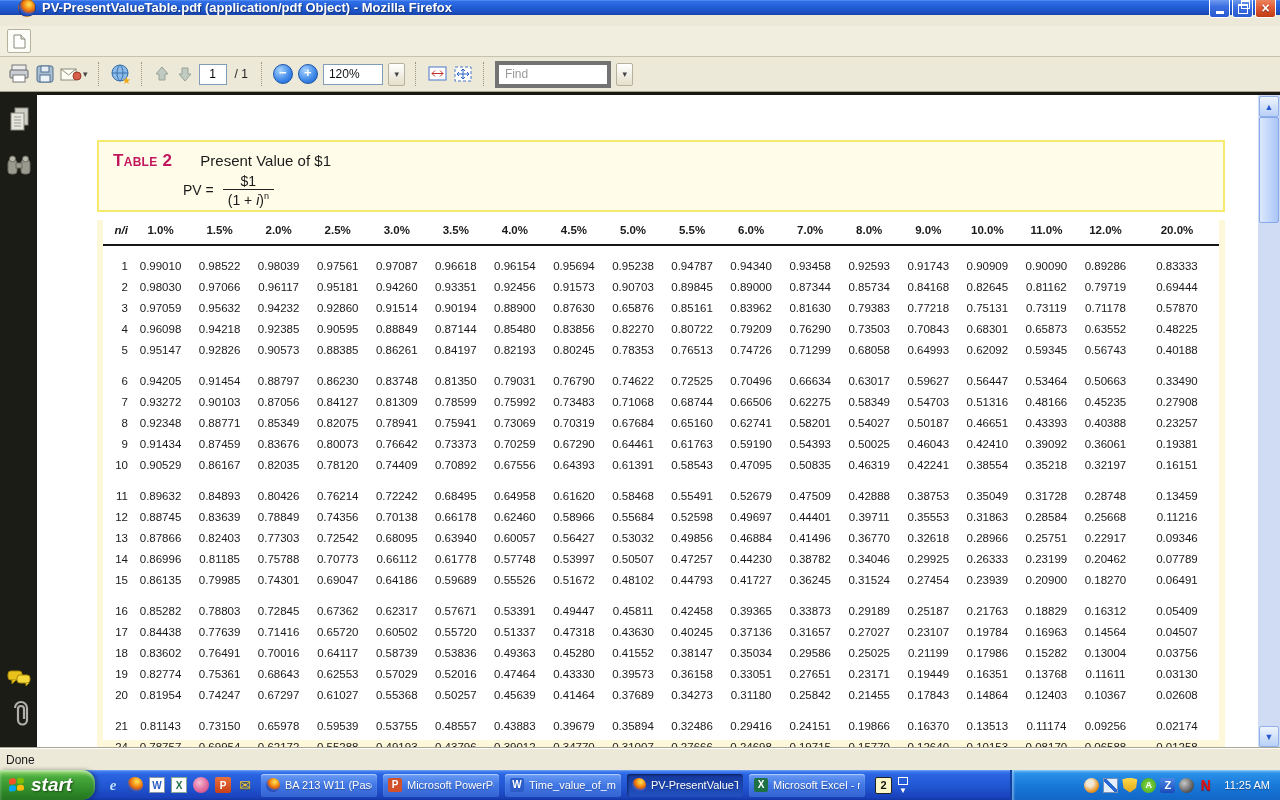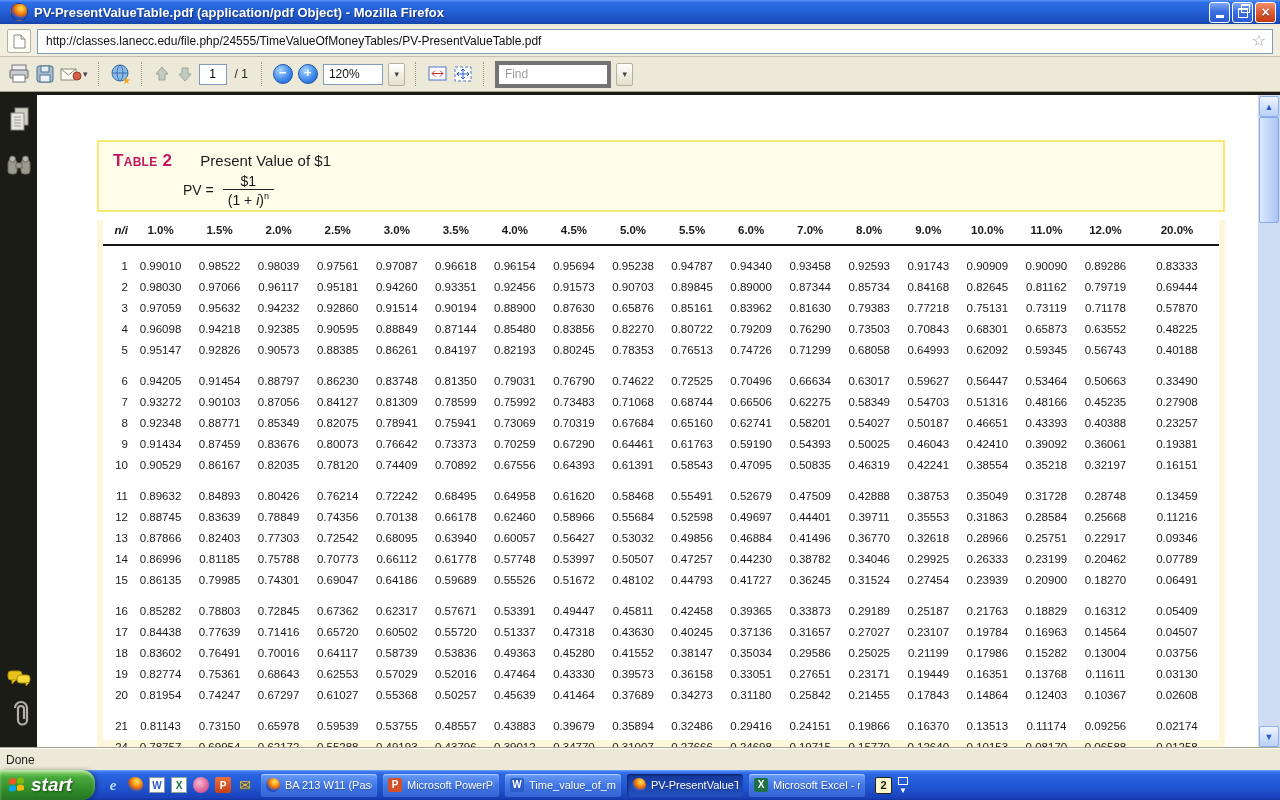--- a/index.html
+++ b/index.html
@@ -1,23 +1,23 @@
 <!DOCTYPE html>
 <html><head>
 <meta charset="utf-8">
 <style>
   html,body{margin:0;padding:0;}
   body{width:1280px;height:800px;position:relative;overflow:hidden;
        background:#ece9d8;font-family:"Liberation Sans",sans-serif;
        -webkit-font-smoothing:antialiased;}
 
   
-  .titlebar{position:absolute;top:0;left:0;right:0;height:24px;
+  .titlebar{position:absolute;top:0;left:0;right:0;height:15px;
     background:linear-gradient(180deg,#5a93f5 0%,#2f6ee8 10%,#2360d6 45%,#1b4fc0 85%,#1643a8 100%);
-    display:flex;align-items:center;padding-left:8px;}
+    display:flex;align-items:center;padding-left:16px;}
   .ff-icon{width:16px;height:16px;border-radius:50%;flex:0 0 16px;
     background:radial-gradient(circle at 62% 28%,#ffd24a 8%,#f59a1e 28%,#e2660e 46%,#2a55c8 64%,#16368e);
     margin:0 6px 0 2px;border:1px solid rgba(0,0,0,.25);}
   .title-text{color:#fff;font-weight:bold;font-size:13px;text-shadow:1px 1px 1px #17357a;
     white-space:nowrap;overflow:hidden;}
   .winbtns{margin-left:auto;display:flex;gap:2px;padding-right:4px;}
   .wbtn{width:21px;height:21px;border-radius:3px;border:1px solid #fff;
     display:flex;align-items:center;justify-content:center;box-sizing:border-box;
     background:linear-gradient(180deg,#7fa8f5,#3c6fe0 45%,#2a5ad0);}
   .wbtn.close{background:linear-gradient(180deg,#f0916c,#e1603a 45%,#c23a12);}
@@ -186,24 +186,20 @@
       </span>
   </span>
 </div>
 
 <div class="addressrow">
   <span class="favicon-box">
     <svg width="13" height="15">
         <path d="M1 1 h7 l4 4 v9 h-11 z" fill="#fff" stroke="#8a8a7a"></path>
         <path d="M8 1 v4 h4" fill="#e0e0d0" stroke="#8a8a7a"></path>
       </svg>
-  </span>
-  <span class="url-field">
-    <input readonly="" value="http://classes.lanecc.edu/file.php/24555/TimeValueOfMoneyTables/PV-PresentValueTable.pdf" style="">
-    <span class="star">☆</span>
   </span>
 </div>
 
 <div class="toolbar">
   <span class="tbicon">
     <svg width="22" height="20">
         <rect x="4" y="1" width="14" height="6" fill="#ececec" stroke="#777"></rect>
         <rect x="2" y="6" width="18" height="8" rx="1" fill="#c9cdd4" stroke="#666"></rect>
         <rect x="5" y="11" width="12" height="7" fill="#fff" stroke="#777"></rect>
       </svg>
@@ -872,13 +868,25 @@
         <span class="tblabel">Microsoft Excel - r...</span>
       </div>
     </div>
   <div class="lang-area">
     <span class="lang-box">2</span>
     <span class="chev-col">
       <span class="mini-restore"></span>
       <span class="chev">▼</span>
     </span>
   </div>
+  <div class="tray">
+    <span class="tray-icons">
+        <span class="trayic messenger-icon"></span>
+        <span class="trayic tools-icon"></span>
+        <span class="trayic shield-icon"></span>
+        <span class="trayic antivirus-icon"></span>
+        <span class="trayic zonealarm-icon"></span>
+        <span class="trayic volume-icon"></span>
+        <span class="trayic norton-icon"></span>
+      </span>
+    <span class="tray-time">11:25 AM</span>
+  </div>
 </div>
 
 </body></html>

